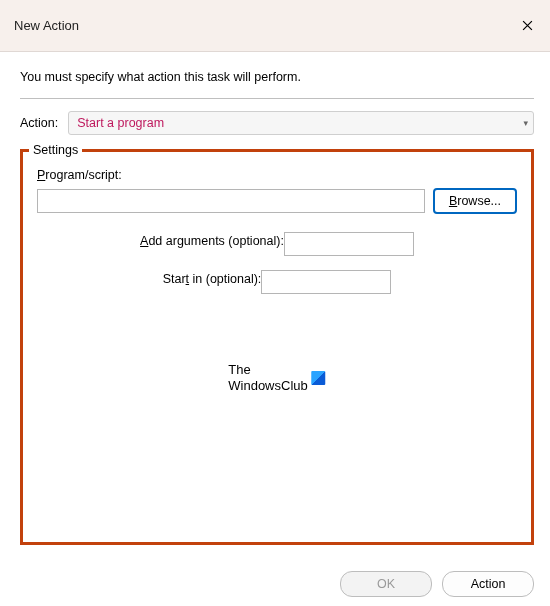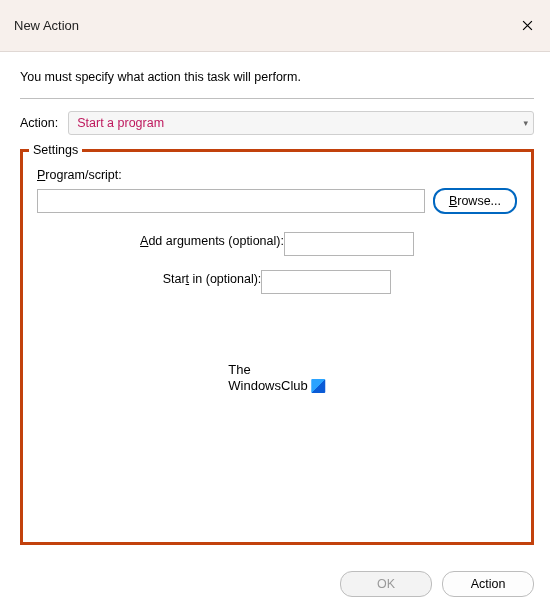--- a/index.html
+++ b/index.html
@@ -114,40 +114,40 @@
       padding: 0 6px;
       font-size: 12.5px;
       background: #fff;
     }
     .path-row input.text { flex: 1; }
     .browse-btn {
       height: 26px;
       min-width: 82px;
       padding: 0 14px;
       border: 2px solid #0067c0;
-      border-radius: 12px;
+      border-radius: 4px;
       background: #fff;
       font-size: 12.5px;
       color: #000;
       cursor: pointer;
     }
     .inline-row {
       display: flex;
       align-items: center;
       justify-content: center;
       margin-bottom: 14px;
     }
     .inline-row input.text { width: 130px; }
     .watermark {
       position: absolute;
       left: 50%;
       top: 210px;
       transform: translateX(-50%);
       display: flex;
-      align-items: flex-end;
+      align-items: center;
       gap: 4px;
       color: #000;
       font-size: 13px;
     }
     .watermark .wm-text { line-height: 1.2; }
     .wm-logo {
       width: 14px;
       height: 14px;
       background: linear-gradient(135deg, #2aa3ff 50%, #0a5bd6 50%);
       border-radius: 1px;

